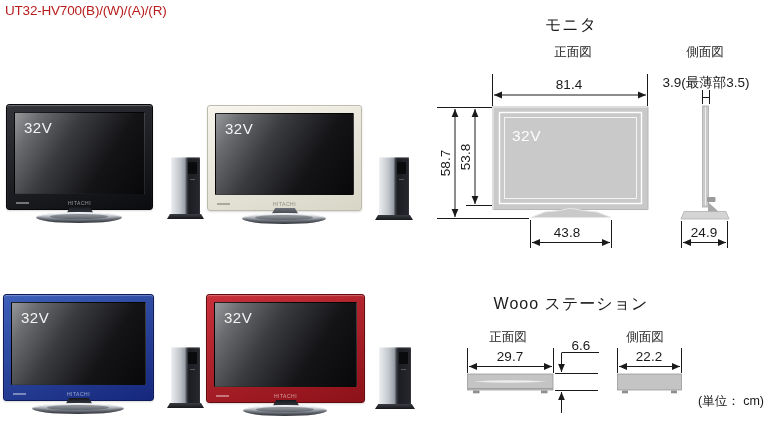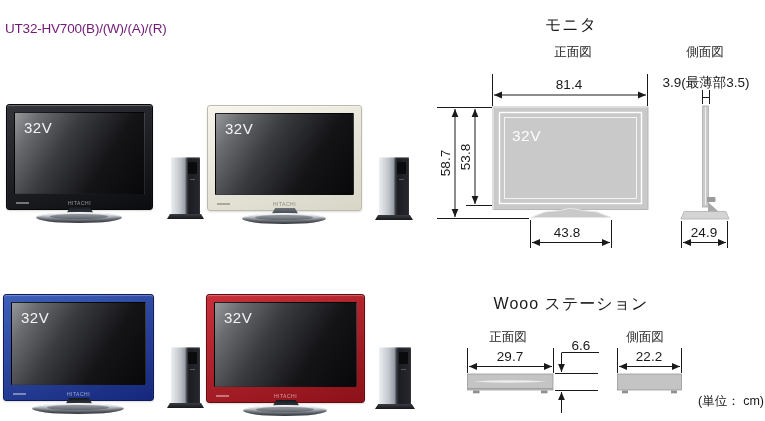--- a/index.html
+++ b/index.html
@@ -1,18 +1,18 @@
 <!DOCTYPE html>
 <html><head>
 <meta charset="utf-8">
 <style>
   html,body{margin:0;padding:0;background:#fff;}
   .canvas{position:relative;width:765px;height:421px;background:#fff;overflow:hidden;
           font-family:"Liberation Sans",sans-serif;color:#1a1a1a;}
-  .page-title{position:absolute;left:5px;top:21px;font-size:13.5px;letter-spacing:-0.2px;color:#701a75;}
+  .page-title{position:absolute;left:5px;top:3px;font-size:13.5px;letter-spacing:-0.2px;color:#b91c1c;}
 
   
   .tv{position:absolute;}
   .tv-frame{position:absolute;inset:0;border-radius:3px;
             background:linear-gradient(160deg,var(--bez1),var(--bez2));
             border:1px solid var(--brd);
             box-shadow:inset 0 1px 1px rgba(255,255,255,.3), 0 1px 2px rgba(0,0,0,.15);}
   .tv-screen{position:absolute;left:7px;right:7px;top:7px;bottom:15px;border-radius:1px;
              border:1px solid rgba(0,0,0,.55);
              background:linear-gradient(122deg,#97989a 0%,#6b6c6f 14%,#3a3b3f 38%,#141417 68%,#08080a 100%);}

